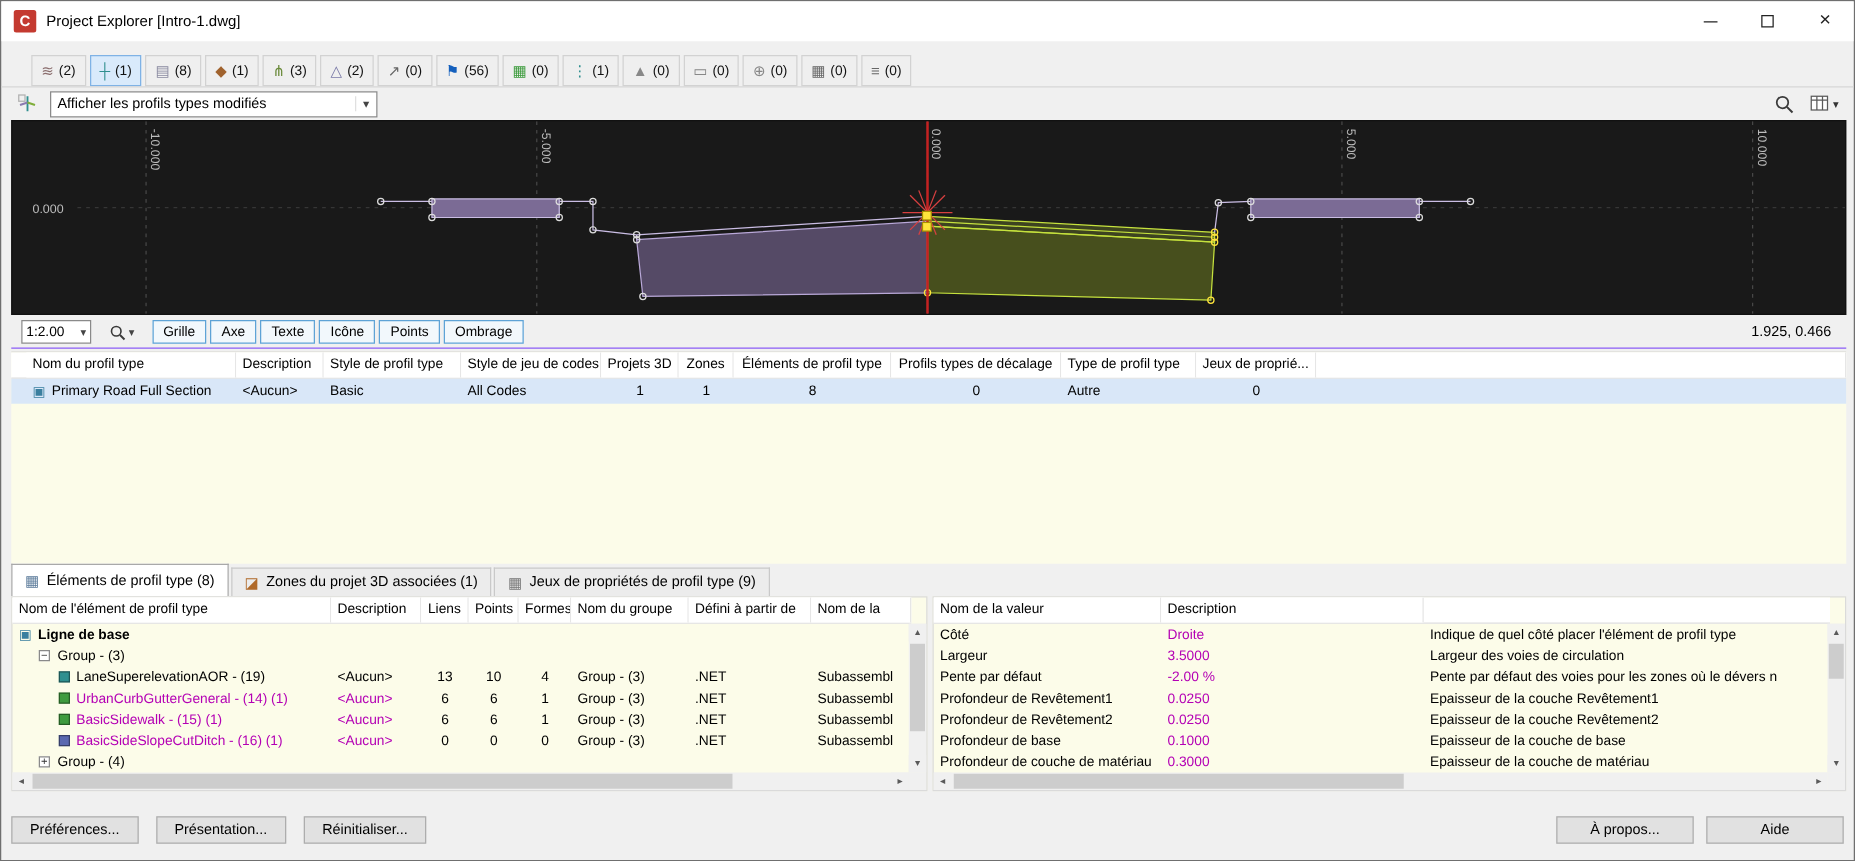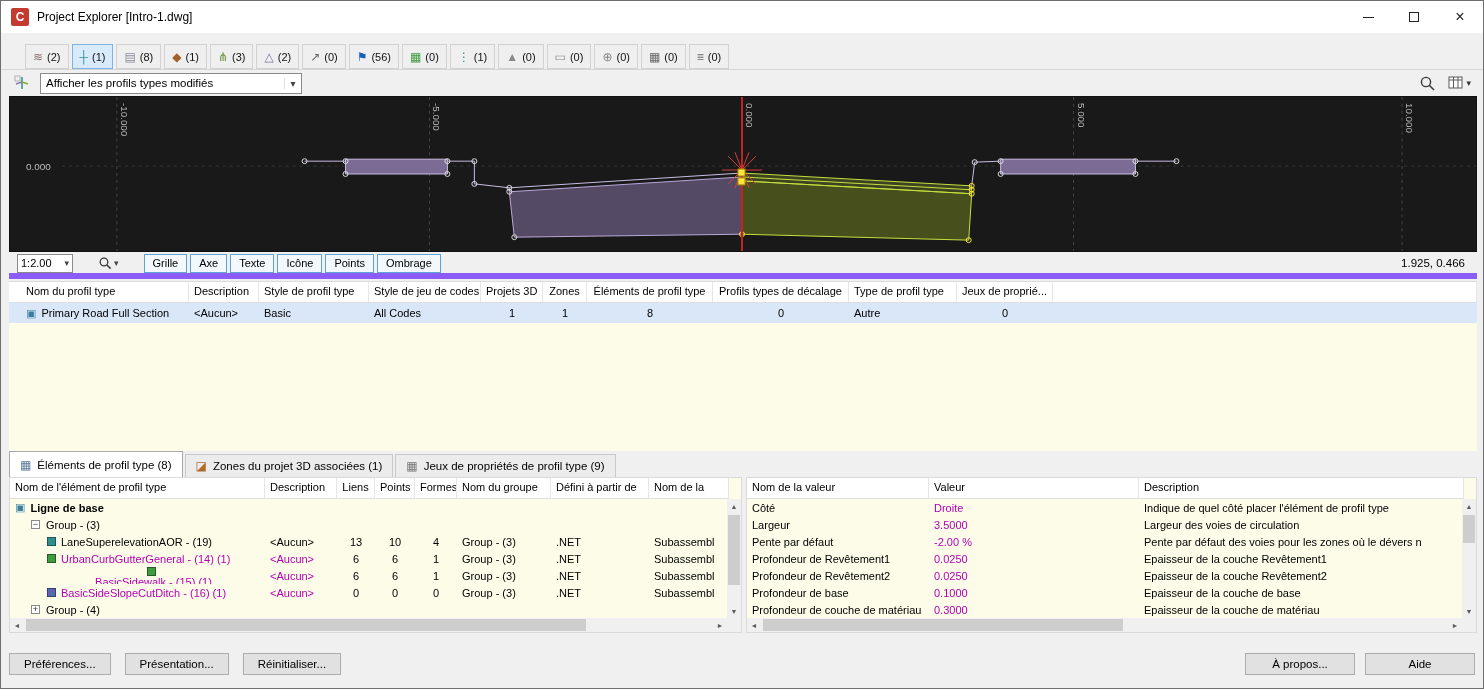--- a/index.html
+++ b/index.html
@@ -33,21 +33,21 @@
   .combo .chev{margin-left:auto;width:17px;text-align:center;color:#444;border-left:1px solid #e0e0e0;font-size:10px;}
   .filter-right{margin-left:auto;display:flex;align-items:center;gap:8px;}
   .icon-btn{display:flex;align-items:center;gap:2px;padding:2px;}
   .icon-btn .chev{font-size:9px;color:#333;}
 
   
   .canvas{position:absolute;top:95px;left:8px;width:1468px;height:156px;background:#191919;border:1px solid #111;}
   .canvas svg{display:block;width:100%;height:100%;}
 
   
-  .viewbar{position:absolute;top:252px;left:8px;width:1468px;height:26px;background:#f0f0f0;display:flex;align-items:center;gap:19px;padding-left:8px;border-bottom:6px solid #8b5cf6;}
+  .viewbar{position:absolute;top:252px;left:8px;width:1468px;height:26px;background:#f0f0f0;display:flex;align-items:center;gap:8px;padding-left:8px;border-bottom:1px solid #8b5cf6;}
   .scale-combo{width:56px;height:19px;background:#fff;border:1px solid #8a8a8a;font-size:11px;display:flex;align-items:center;padding:0 3px;gap:3px;}
   .scale-combo .chev{margin-left:auto;font-size:9px;color:#444;}
   .zoom-btn{height:19px;display:flex;align-items:center;gap:2px;padding:0 5px;border:1px solid transparent;}
   .zoom-btn .chev{font-size:9px;color:#444;}
   .vtoggle{height:19px;border:1px solid #5ea3d6;background:#f2f8fc;font-size:11px;padding:0 8px;display:flex;align-items:center;margin-right:1px;}
   .coords{margin-left:auto;padding-right:12px;font-size:11.5px;}
 
   
   .grid-head{display:grid;background:#fff;border-bottom:1px solid #dedede;height:21px;}
   .grid-row{display:grid;height:17px;}
@@ -422,21 +422,21 @@
           </div>
           <div class="cell magenta">&lt;Aucun&gt;</div>
           <div class="cell c">6</div>
           <div class="cell c">6</div>
           <div class="cell c">1</div>
           <div class="cell">Group - (3)</div>
           <div class="cell">.NET</div>
           <div class="cell">Subassembl</div>
         </div>
         <div class="grid-row elements-grid">
-          <div class="cell" style="padding-left: 37px; flex-direction: column;">
+          <div class="cell" style="padding-left: 37px;">
             <span class="swatch" style="background: rgb(63, 155, 63);"></span>
             <span class=" magenta">BasicSidewalk - (15) (1)</span>
           </div>
           <div class="cell magenta">&lt;Aucun&gt;</div>
           <div class="cell c">6</div>
           <div class="cell c">6</div>
           <div class="cell c">1</div>
           <div class="cell">Group - (3)</div>
           <div class="cell">.NET</div>
           <div class="cell">Subassembl</div>
@@ -477,21 +477,20 @@
       <span class="sarrow" style="left:0;">◄</span>
       <div class="sthumb" style="left:16px;width:560px;"></div>
       <span class="sarrow" style="right:0;">►</span>
     </div>
     <div class="corner"></div>
   </div>
 
   <div class="panel values-panel">
     <div class="grid-head values-grid" id="values-header" style="width:717px;">
         <div class="hcell">Nom de la valeur</div>
-        <div class="hcell">Valeur</div>
         <div class="hcell">Description</div>
       </div>
     <div class="body" id="values-body" style="width:717px;">
         <div class="grid-row values-grid">
           <div class="cell">Côté</div>
           <div class="cell magenta">Droite</div>
           <div class="cell">Indique de quel côté placer l'élément de profil type</div>
         </div>
         <div class="grid-row values-grid">
           <div class="cell">Largeur</div>

